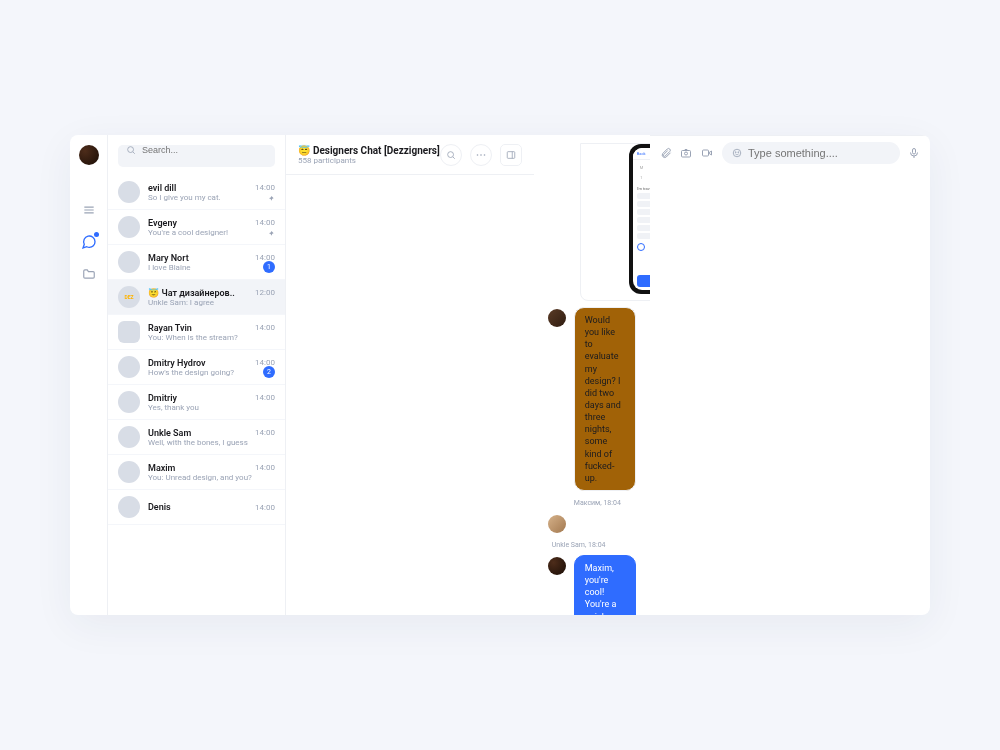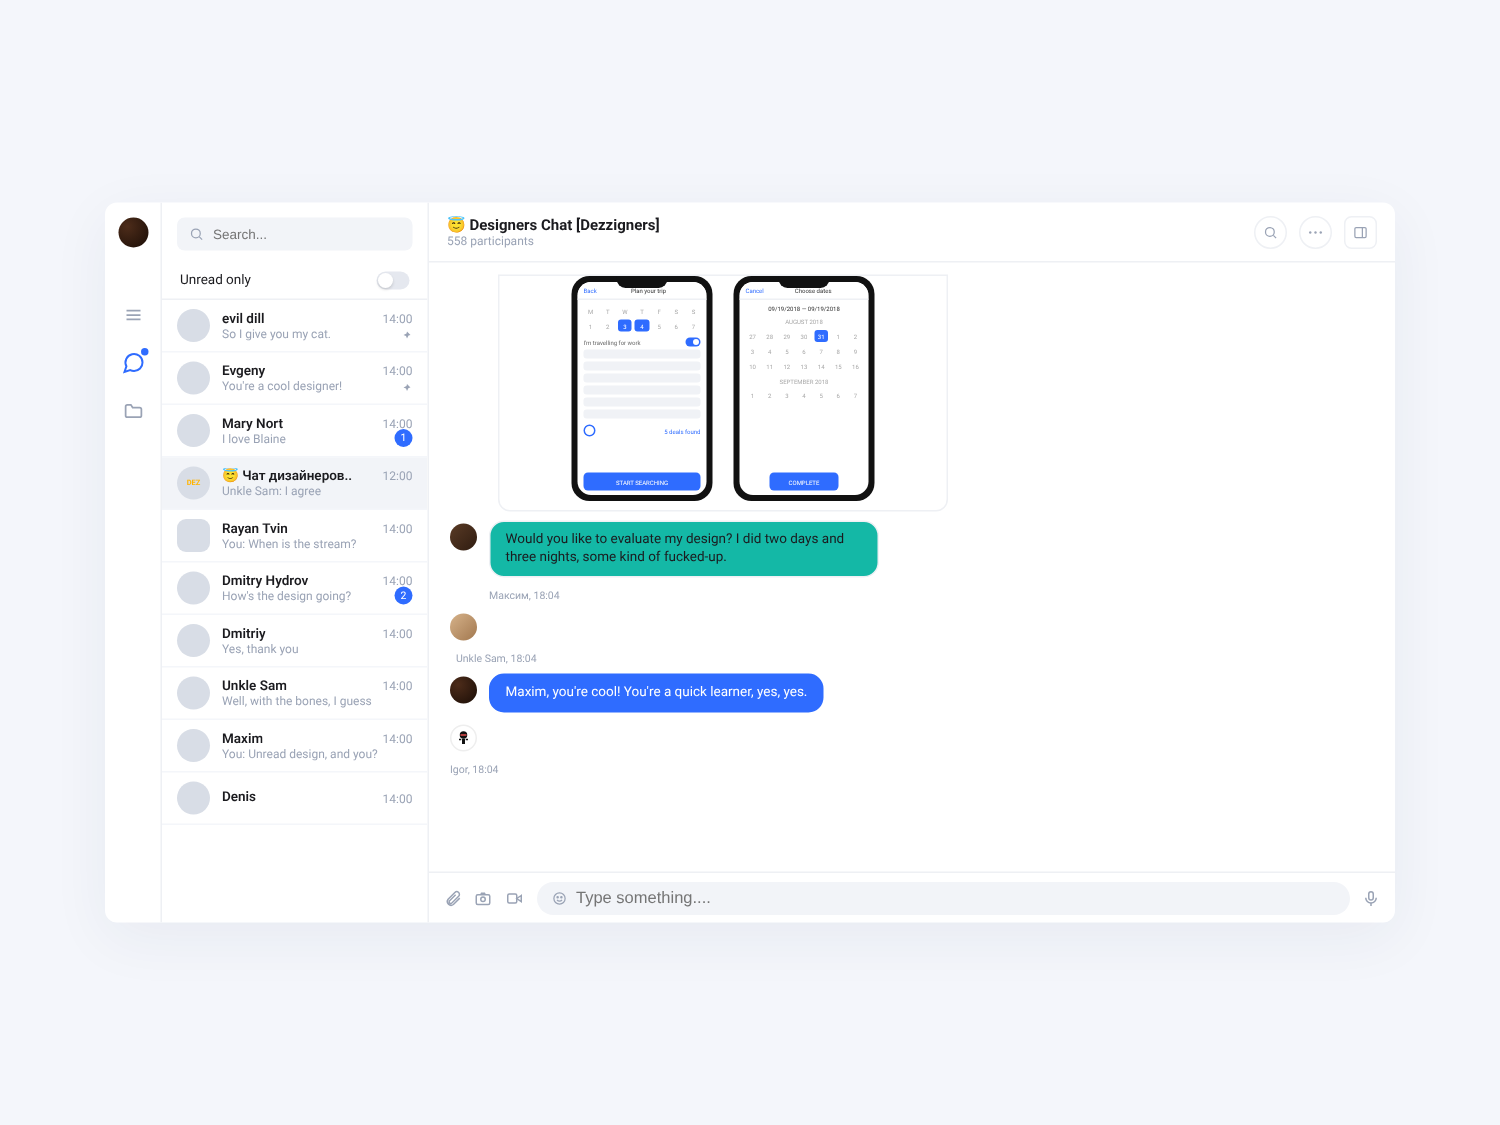--- a/index.html
+++ b/index.html
@@ -54,21 +54,21 @@
     width: 178px;
     border-right: 1px solid #eef0f4;
     display:flex; flex-direction:column;
     overflow:hidden;
   }
   .search {
     margin: 10px 10px 8px;
     height: 22px;
     background:#f2f4f8;
     border-radius: 5px;
-    display:flex; align-items:center;
+    display:flex; align-items:flex-start;
     padding:0 8px;
     color:#9aa3b5;
     gap:6px;
   }
   .search input {
     border:0; outline:0; background:transparent;
     font-size:9px; color:#9aa3b5; flex:1;
   }
   .unread-row {
     display:flex; align-items:center; justify-content:space-between;
@@ -108,21 +108,21 @@
     min-width:12px; height:12px; padding:0 3px;
     border-radius:6px; background:#2f6cff; color:#fff;
     font-size:7px; line-height:12px; text-align:center;
   }
   .chat .pin {
     position:absolute; right:10px; bottom:6px;
     color:#9aa3b5;
   }
 
   
-  .main { flex:1; display:flex; flex-direction:column; min-width:0; }
+  .main { flex:1; display:flex; flex-direction:row; min-width:0; }
   .header {
     height:40px; border-bottom:1px solid #eef0f4;
     display:flex; align-items:center; justify-content:space-between;
     padding:0 12px;
   }
   .header .title { font-size:10px; font-weight:700; }
   .header .sub { font-size:8px; color:#9aa3b5; }
   .header-actions { display:flex; gap:8px; align-items:center; }
   .icon-btn {
     width:22px; height:22px; border-radius:50%;
@@ -175,21 +175,21 @@
     margin-top:auto;
     height:12px; background:#2f6cff; border-radius:3px;
     color:#fff; font-size:4px; display:flex; align-items:center; justify-content:center;
   }
   .toggle-mini { width:10px; height:6px; border-radius:3px; background:#2f6cff; position:relative;}
   .toggle-mini::after{content:"";position:absolute;right:1px;top:1px;width:4px;height:4px;border-radius:50%;background:#fff;}
 
   .msg-row { display:flex; gap:8px; align-items:flex-start; }
   .msg-av { width:18px; height:18px; border-radius:50%; background:#d8dde6; flex:0 0 18px; margin-top:2px;}
   .bubble {
-    background:#14b8a6; border:1px solid #eef0f4; border-radius:10px;
+    background:#a16207; border:1px solid #eef0f4; border-radius:10px;
     padding:6px 10px; font-size:9px; line-height:1.35;
     max-width: 260px;
   }
   .bubble.inside { border:1px solid #eef0f4; }
   .bubble.blue { background:#2f6cff; color:#fff; border-color:#2f6cff; }
   .meta { font-size:7px; color:#9aa3b5; margin-top:2px; }
   .below { margin-left:26px; }
 
   .composer {
     border-top:1px solid #eef0f4;
@@ -249,24 +249,20 @@
     </div>
   </div>
 
   <div class="sidebar">
     <div class="search">
       <svg width="10" height="10" viewBox="0 0 24 24" fill="none" stroke="currentColor" stroke-width="2">
           <circle cx="11" cy="11" r="7"></circle>
           <line x1="21" y1="21" x2="16.65" y2="16.65"></line>
         </svg>
       <input placeholder="Search..." style="">
-    </div>
-    <div class="unread-row">
-      <span>Unread only</span>
-      <div class="toggle"></div>
     </div>
 
     <div class="chatlist">
 
       <div class="chat">
         <div class="av av-grey"></div>
         <div class="body">
           <div class="row1">
               <span class="name">evil dill</span>
               <span class="time">14:00</span>

